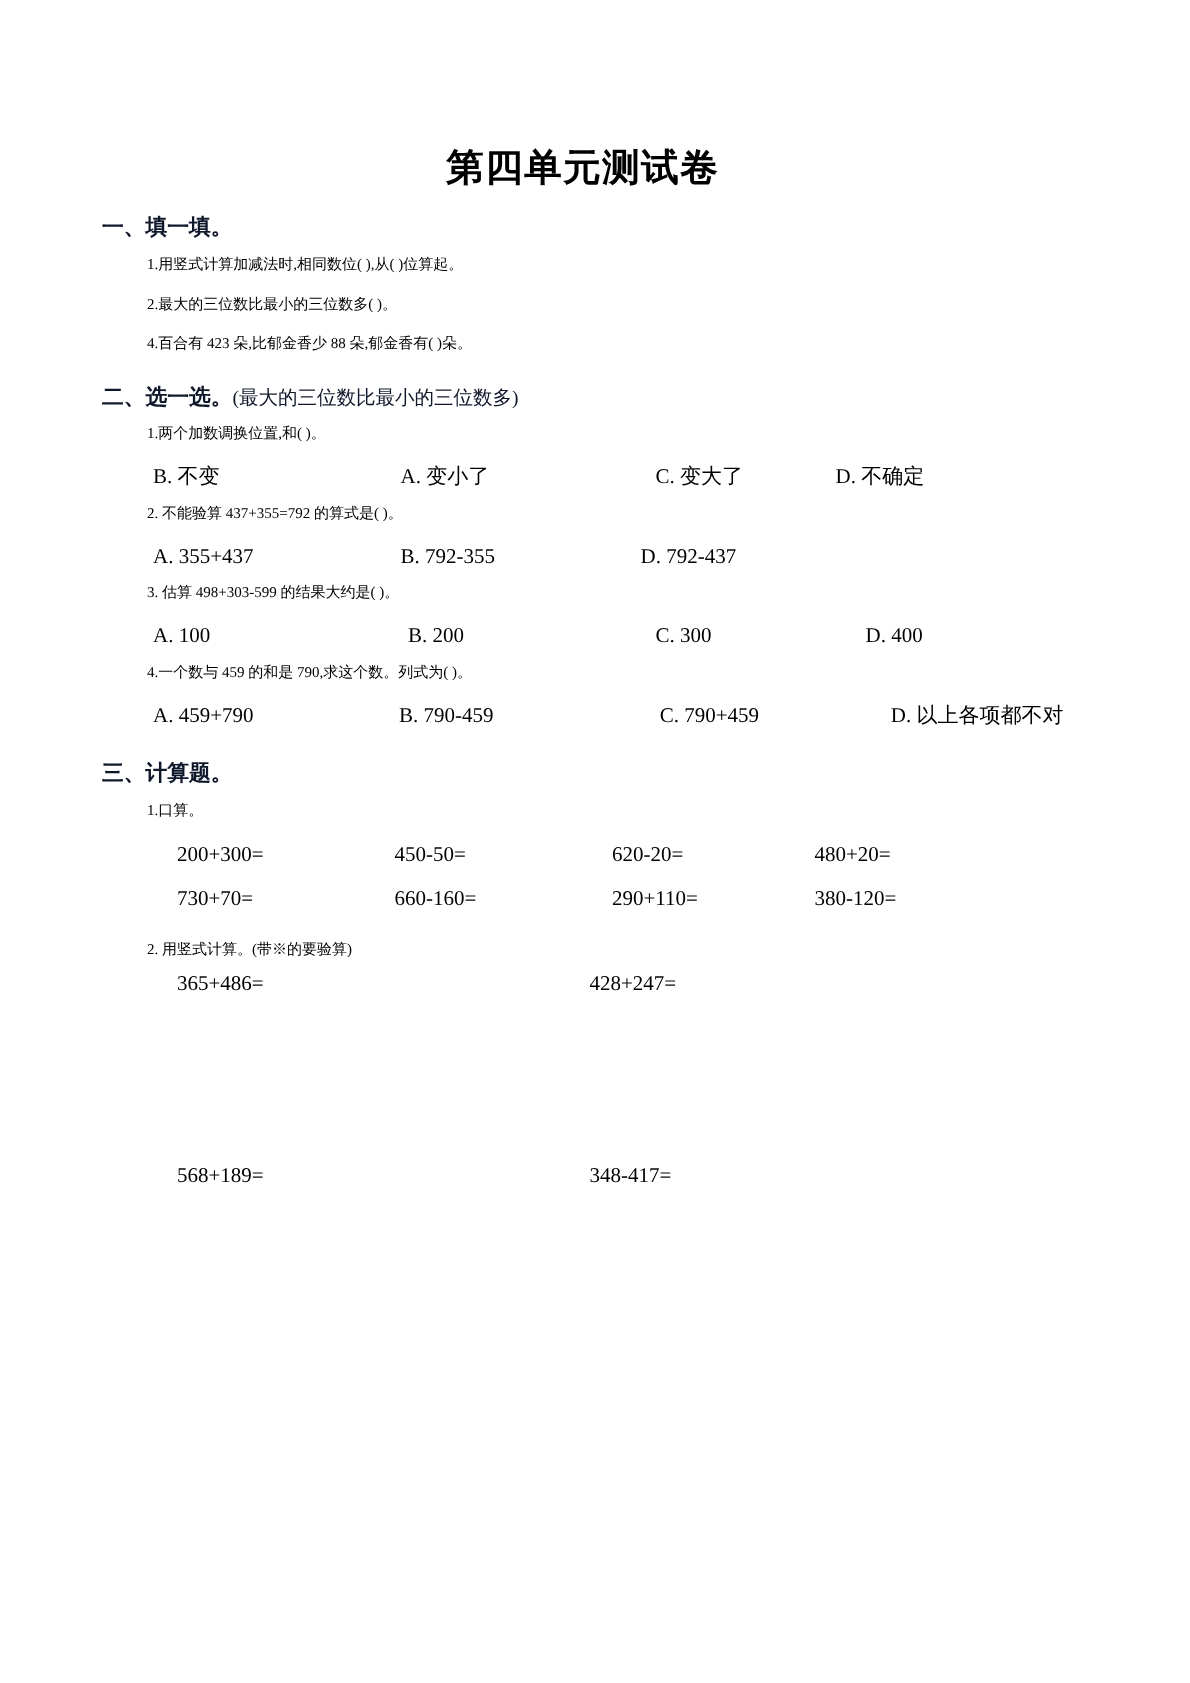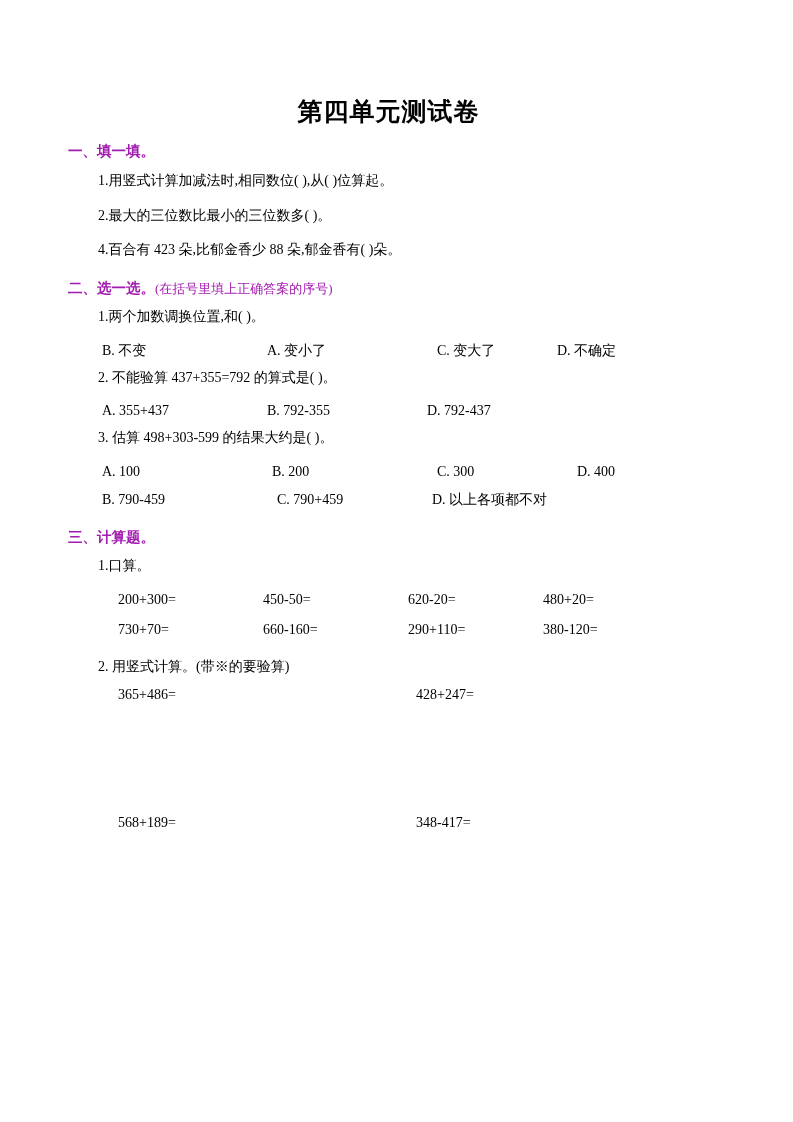--- a/index.html
+++ b/index.html
@@ -23,31 +23,31 @@
   }
   .doc-title {
     text-align: center;
     font-size: 25px;
     font-weight: bold;
     letter-spacing: 1px;
     margin: 0 0 14px 0;
     font-family: "Liberation Serif", serif;
   }
   .section-head {
-    color: #a21caf;
+    color: #0f172a;
     font-size: 14.5px;
     font-weight: bold;
     margin: 14px 0 6px 0;
   }
   .section-head .note {
     font-weight: normal;
     font-size: 13px;
   }
   .q {
-    font-size: 14px;
+    font-size: 10px;
     margin: 0 0 6px 0;
     padding-left: 30px;
     line-height: 2.05;
   }
   .q.tight {
     line-height: 1.9;
   }
   .opts {
     font-size: 14px;
     padding-left: 34px;
@@ -63,21 +63,20 @@
     line-height: 2.1;
     display: flex;
   }
   .calc-cell {
     white-space: nowrap;
   }
   .vert-row {
     font-size: 14px;
     padding-left: 50px;
     display: flex;
-    gap: 23px;
   }
   .vert-cell {
     white-space: nowrap;
   }
   .gap-block {
     height: 112px;
   }
   .spacer-md { height: 10px; }
 </style>
 </head>
@@ -88,21 +87,21 @@
   <h1 class="doc-title">第四单元测试卷</h1>
 
   <div class="section-head">
     <span>一、填一填。</span>
   </div>
   <div class="q">1.用竖式计算加减法时,相同数位(      ),从(        )位算起。</div>
   <div class="q">2.最大的三位数比最小的三位数多(      )。</div>
   <div class="q">4.百合有 423 朵,比郁金香少 88 朵,郁金香有(      )朵。</div>
 
   <div class="section-head">
-    <span>二、选一选。</span><span class="note">(在括号里填上正确答案的序号)</span>
+    <span>二、选一选。</span><span class="note">(最大的三位数比最小的三位数多)</span>
   </div>
 
   <div class="q tight">1.两个加数调换位置,和(      )。</div>
   <div class="opts">
     <span class="opt" style="width:165px">B. 不变</span>
     <span class="opt" style="width:170px">A. 变小了</span>
     <span class="opt" style="width:120px">C. 变大了</span>
     <span class="opt">D. 不确定</span>
   </div>
 
@@ -114,21 +113,23 @@
   </div>
 
   <div class="q tight">3. 估算 498+303-599 的结果大约是(      )。</div>
   <div class="opts">
     <span class="opt" style="width:170px">A. 100</span>
     <span class="opt" style="width:165px">B. 200</span>
     <span class="opt" style="width:140px">C. 300</span>
     <span class="opt">D. 400</span>
   </div>
 
+  <div class="q tight">4.一个数与 459 的和是 790,求这个数。列式为(      )。</div>
   <div class="opts">
+    <span class="opt" style="width:165px">A. 459+790</span>
     <span class="opt" style="width:175px">B. 790-459</span>
     <span class="opt" style="width:155px">C. 790+459</span>
     <span class="opt">D. 以上各项都不对</span>
   </div>
 
   <div class="section-head">
     <span>三、计算题。</span>
   </div>
 
   <div class="q tight">1.口算。</div>

